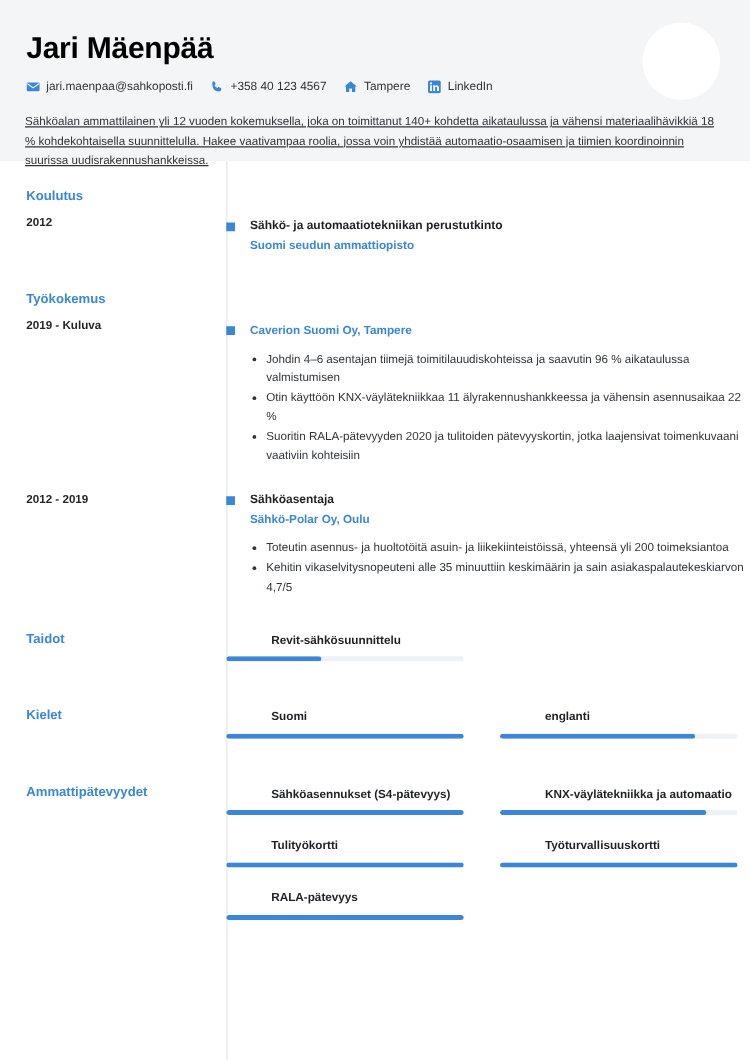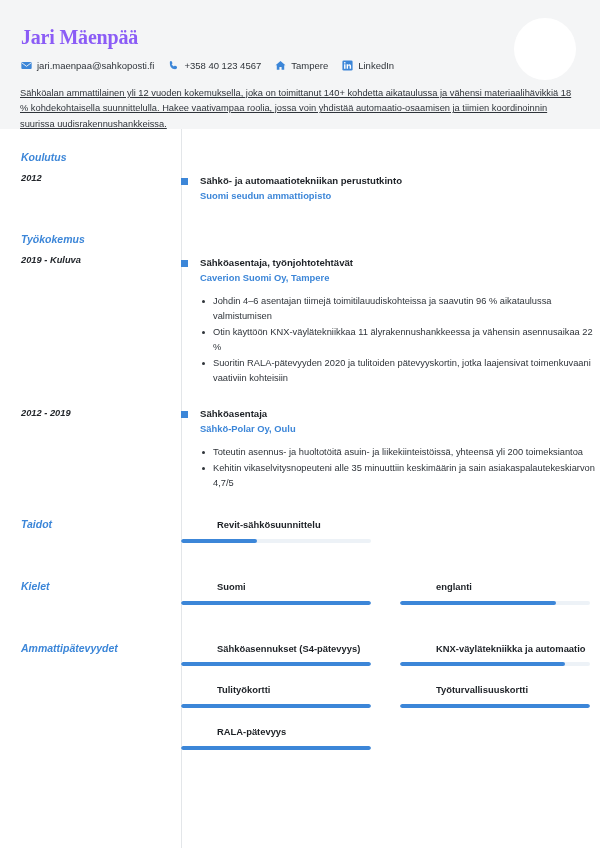--- a/index.html
+++ b/index.html
@@ -18,27 +18,26 @@
 
   
   .header {
     background: #f4f5f6;
     padding: 18px 18px 16px 18px;
     position: relative;
     height: 129px;
     box-sizing: border-box;
   }
   .name {
-    color: #8b5cf6;
-    font-size: 20px;
+    color: #000000;
+    font-size: 24px;
     font-weight: bold;
     letter-spacing: -0.2px;
     margin: 8px 0 0 3px;
     line-height: 1.1;
-    font-family: Liberation Serif, serif;
   }
   .contact-row {
     display: flex;
     align-items: center;
     margin: 12px 0 0 3px;
     flex-wrap: wrap;
   }
   .contact-item {
     display: flex;
     align-items: center;
@@ -89,21 +88,20 @@
   .section {
     display: flex;
     position: relative;
   }
   .col-left {
     width: 181px;
     flex: 0 0 181px;
     box-sizing: border-box;
     padding-left: 21px;
     padding-right: 10px;
-    font-style: italic;
   }
   .col-right {
     flex: 1;
     box-sizing: border-box;
     position: relative;
   }
   .sec-label {
     color: #3c86d8;
     font-size: 10.5px;
     font-weight: bold;
@@ -275,21 +273,20 @@
   <div class="sp-md"></div>
 
   <div class="section">
     <div class="col-left">
       <div class="sec-label">Työkokemus</div>
       <div class="date">2019 - Kuluva</div>
     </div>
     <div class="col-right">
       <div style="height:23px"></div>
       <div class="entry">
-        <div class="entry-title">Sähköasentaja, työnjohtotehtävät</div>
         <div class="entry-org">Caverion Suomi Oy, Tampere</div>
       </div>
       <ul class="bullets">
         <li>Johdin 4–6 asentajan tiimejä toimitilauudiskohteissa ja saavutin 96 % aikataulussa valmistumisen</li>
         <li>Otin käyttöön KNX-väylätekniikkaa 11 älyrakennushankkeessa ja vähensin asennusaikaa 22 %</li>
         <li>Suoritin RALA-pätevyyden 2020 ja tulitoiden pätevyyskortin, jotka laajensivat toimenkuvaani vaativiin kohteisiin</li>
       </ul>
     </div>
   </div>
 

